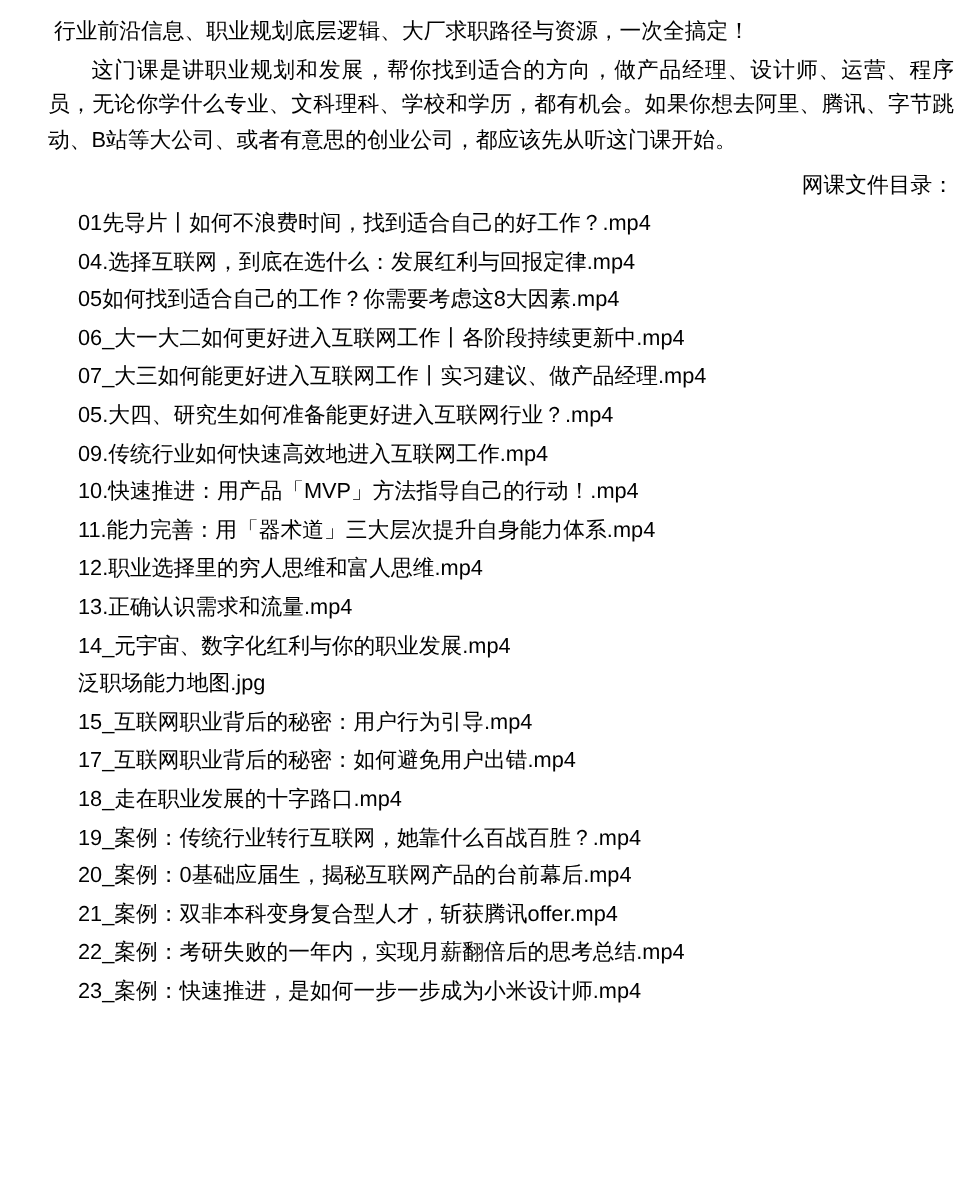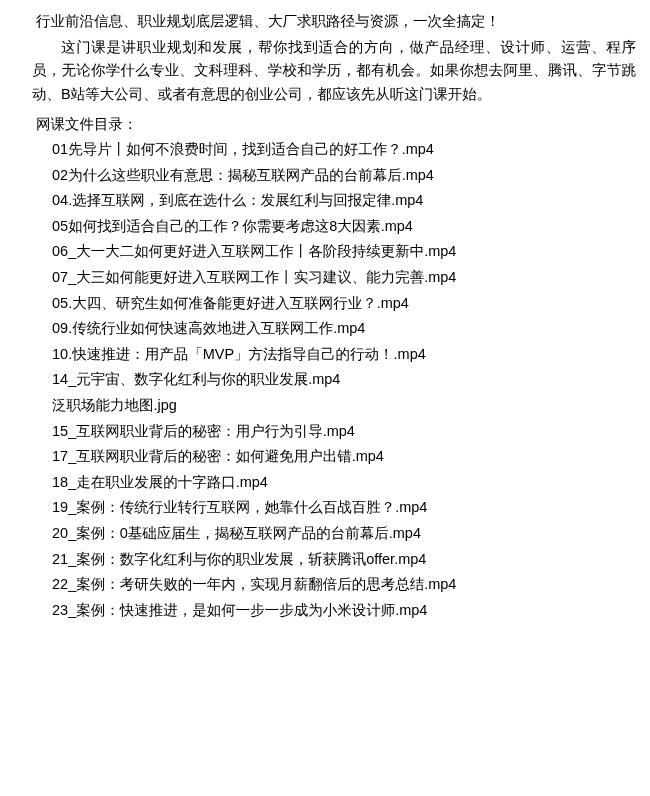--- a/index.html
+++ b/index.html
@@ -30,20 +30,21 @@
     letter-spacing: 0px;
   }
   .para.first {
     text-indent: 0;
     margin-left: 4px;
   }
   .section-title {
     font-size: 14.5px;
     line-height: 26px;
     margin: 5px 0 0 4px;
+    text-align: right;
   }
   .file-list {
     list-style: none;
     margin: 0;
     padding: 0;
   }
   .file-item {
     font-size: 14.5px;
     line-height: 25.6px;
     white-space: nowrap;
@@ -55,33 +56,35 @@
 
 <div class="page">
 
   <p class="para first">行业前沿信息、职业规划底层逻辑、大厂求职路径与资源，一次全搞定！</p>
   <p class="para">这门课是讲职业规划和发展，帮你找到适合的方向，做产品经理、设计师、运营、程序员，无论你学什么专业、文科理科、学校和学历，都有机会。如果你想去阿里、腾讯、字节跳动、B站等大公司、或者有意思的创业公司，都应该先从听这门课开始。</p>
 
   <div class="section-title">网课文件目录：</div>
 
   <ul class="file-list">
     <li class="file-item">01先导片丨如何不浪费时间，找到适合自己的好工作？.mp4</li>
-    <li class="file-item">02为什么这些职业有意思：揭秘互联网产品的台前幕后.mp4</li>
     <li class="file-item">04.选择互联网，到底在选什么：发展红利与回报定律.mp4</li>
     <li class="file-item">05如何找到适合自己的工作？你需要考虑这8大因素.mp4</li>
     <li class="file-item">06_大一大二如何更好进入互联网工作丨各阶段持续更新中.mp4</li>
-    <li class="file-item">07_大三如何能更好进入互联网工作丨实习建议、能力完善.mp4</li>
+    <li class="file-item">07_大三如何能更好进入互联网工作丨实习建议、做产品经理.mp4</li>
     <li class="file-item">05.大四、研究生如何准备能更好进入互联网行业？.mp4</li>
     <li class="file-item">09.传统行业如何快速高效地进入互联网工作.mp4</li>
     <li class="file-item">10.快速推进：用产品「MVP」方法指导自己的行动！.mp4</li>
+    <li class="file-item">11.能力完善：用「器术道」三大层次提升自身能力体系.mp4</li>
+    <li class="file-item">12.职业选择里的穷人思维和富人思维.mp4</li>
+    <li class="file-item">13.正确认识需求和流量.mp4</li>
     <li class="file-item">14_元宇宙、数字化红利与你的职业发展.mp4</li>
     <li class="file-item">泛职场能力地图.jpg</li>
     <li class="file-item">15_互联网职业背后的秘密：用户行为引导.mp4</li>
     <li class="file-item">17_互联网职业背后的秘密：如何避免用户出错.mp4</li>
     <li class="file-item">18_走在职业发展的十字路口.mp4</li>
     <li class="file-item">19_案例：传统行业转行互联网，她靠什么百战百胜？.mp4</li>
     <li class="file-item">20_案例：0基础应届生，揭秘互联网产品的台前幕后.mp4</li>
-    <li class="file-item">21_案例：数字化红利与你的职业发展，斩获腾讯offer.mp4</li>
+    <li class="file-item">21_案例：双非本科变身复合型人才，斩获腾讯offer.mp4</li>
     <li class="file-item">22_案例：考研失败的一年内，实现月薪翻倍后的思考总结.mp4</li>
     <li class="file-item">23_案例：快速推进，是如何一步一步成为小米设计师.mp4</li>
   </ul>
 
 </div>
 
 </body></html>

